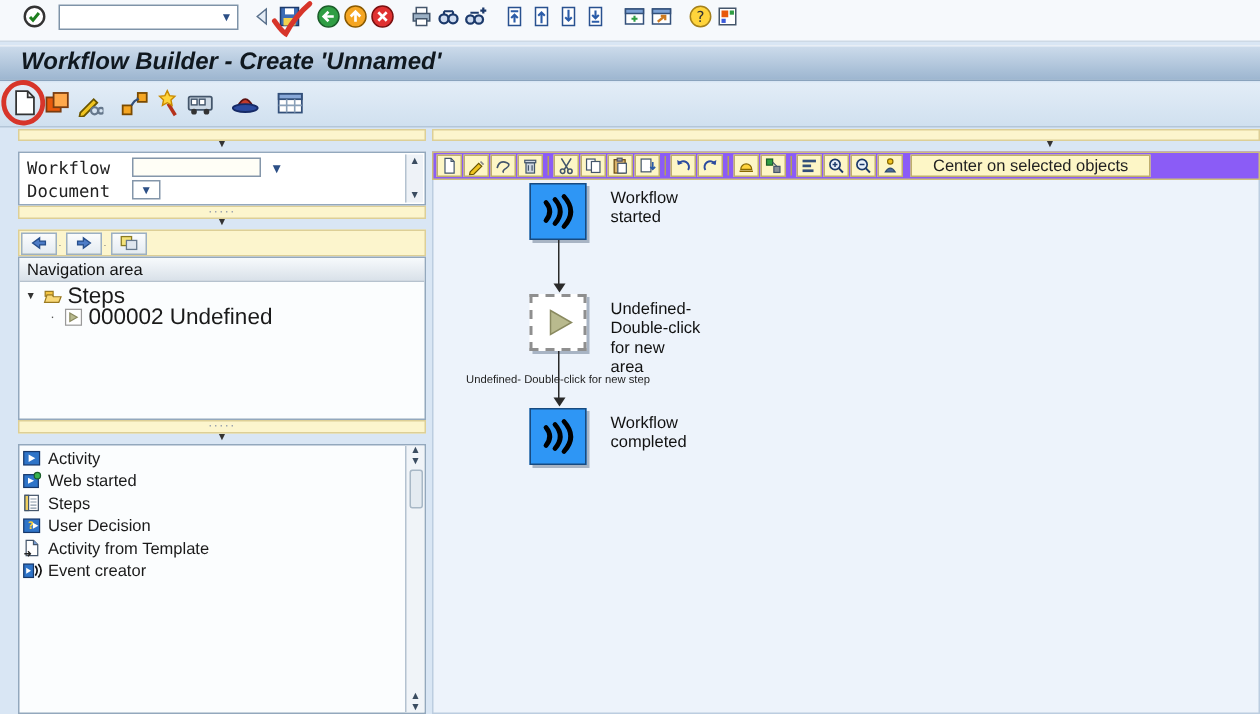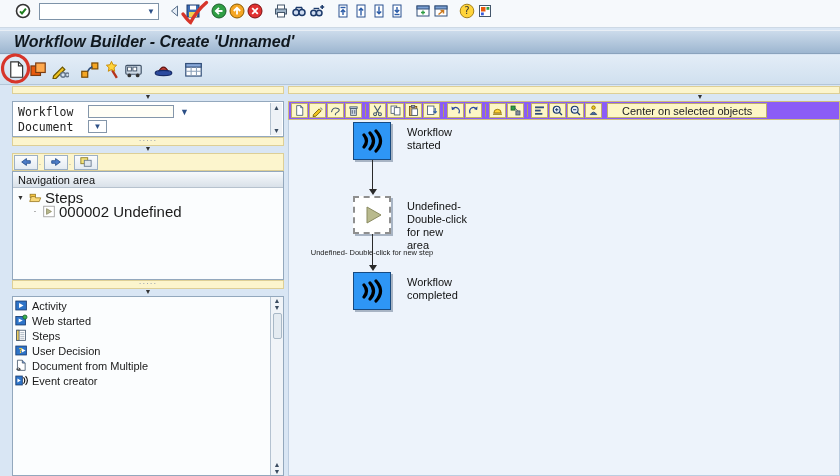--- a/index.html
+++ b/index.html
@@ -429,21 +429,21 @@
             <span class="step-label">User Decision</span>
           </div>
           <div class="step-row">
             <span style="display: inline-flex;">
               <svg viewBox="0 0 16 16">
                 <path d="M3 1.5h6L12.5 5v9H3z" fill="#fff" stroke="#44566b"></path>
                 <path d="M9 1.5V5h3.5" fill="#7aa0d8" stroke="#44566b"></path>
                 <path d="M1.5 12.5h5M4.5 10.5l2 2-2 2" fill="none" stroke="#222" stroke-width="1.1"></path>
               </svg>
             </span>
-            <span class="step-label">Document from Multiple</span>
+            <span class="step-label">Activity from Template</span>
           </div>
           <div class="step-row">
             <span style="display: inline-flex;">
               <svg viewBox="0 0 16 16">
                 <rect x="1" y="2.5" width="8" height="11" fill="#2e74c8" stroke="#16386b"></rect>
                 <path d="M3 5.5 7 8 3 10.5z" fill="#fff"></path>
                 <path d="M10.5 4q3 4 0 8M13 2.5q4.5 5.5 0 11" fill="none" stroke="#111" stroke-width="1.4"></path>
               </svg>
             </span>
             <span class="step-label">Event creator</span>

